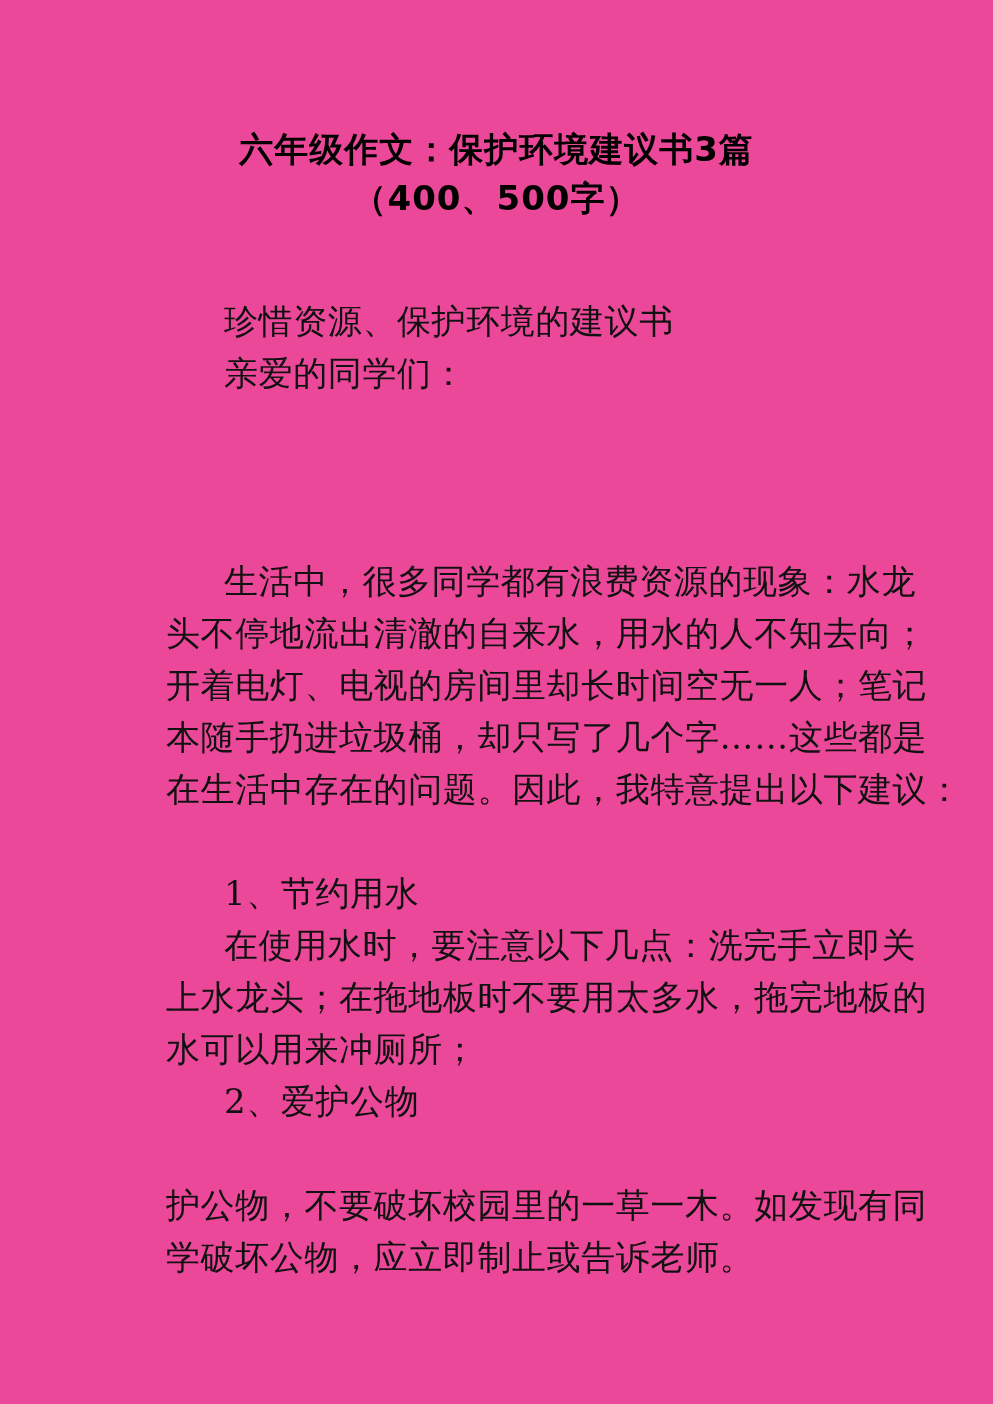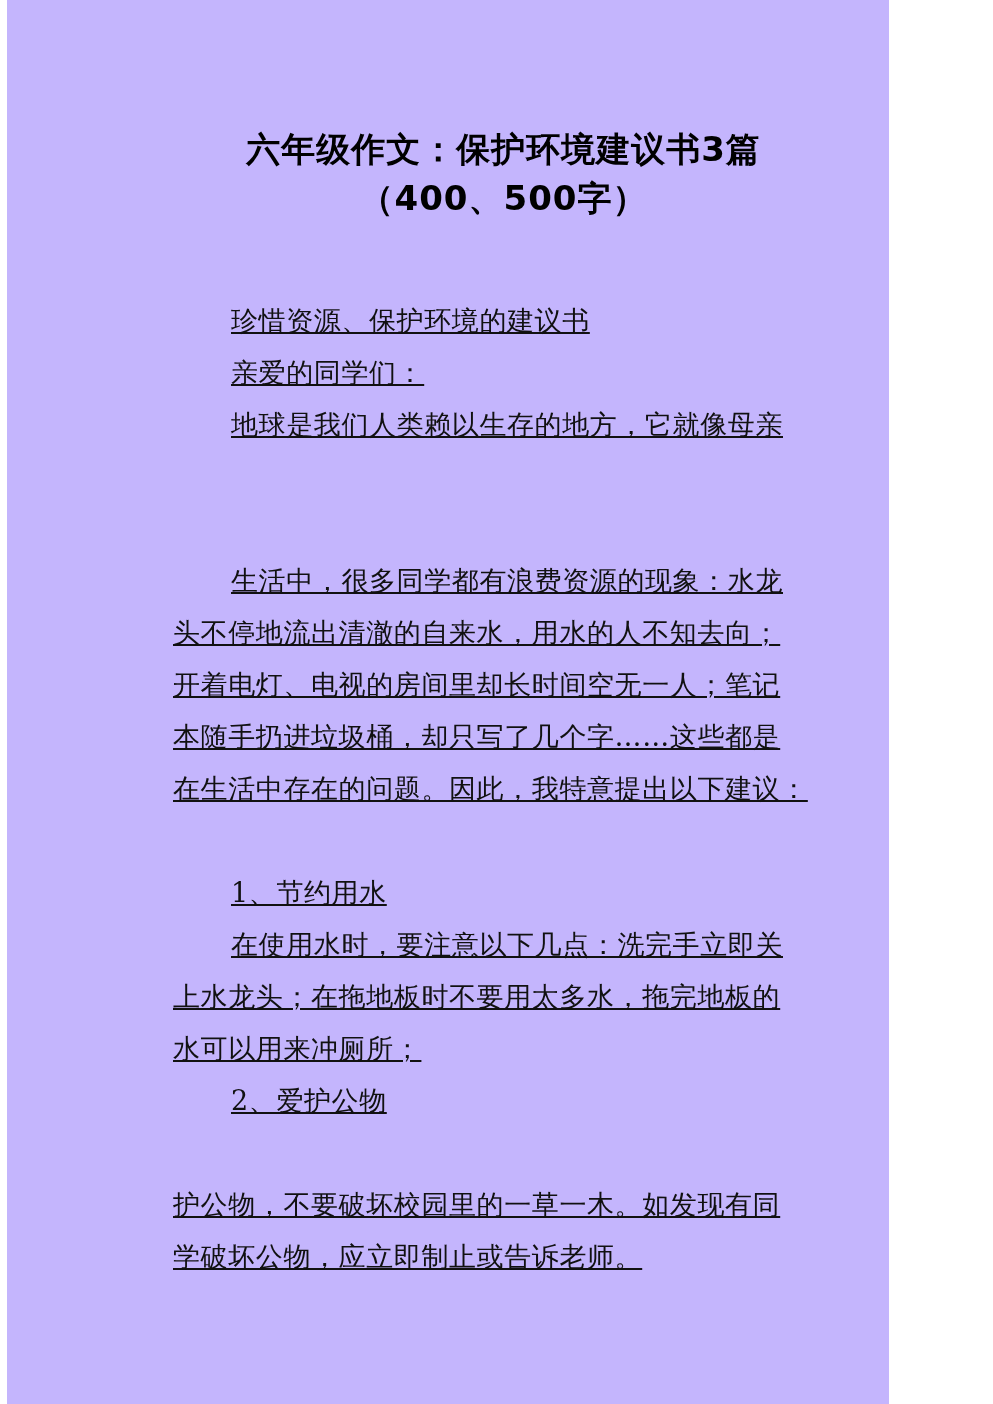--- a/index.html
+++ b/index.html
@@ -9,62 +9,60 @@
     }
     body {
       width: 993px;
       height: 1404px;
       position: relative;
       overflow: hidden;
       color: #000000;
     }
     .page {
       position: absolute;
-      left: 7px; top: 0;
-      width: 882px; height: 1404px;
-      background: #c4b5fd;
+      left: 0; top: 0;
+      width: 993px; height: 1404px;
+      background: #ec4899;
     }
     .title {
       position: absolute;
       left: 0;
       width: 993px;
       text-align: center;
       font-family: "DejaVu Sans", "Liberation Sans", sans-serif;
       font-weight: bold;
       font-size: 34px;
       line-height: 40px;
       letter-spacing: 1px;
       color: #000;
       white-space: nowrap;
     }
     .title.l1 { top: 129px; }
     .title.l2 { top: 178px; }
     .line {
       position: absolute;
       left: 166px;
       font-family: "DejaVu Serif", "Liberation Serif", serif;
-      font-size: 27px;
+      font-size: 34px;
       line-height: 32px;
       color: #111;
       white-space: nowrap;
       letter-spacing: 0.6px;
-      text-decoration: underline;
     }
     .indent { left: 224px; }
   </style>
 </head>
 <body>
 
 <div class="page">
   <div class="title l1">六年级作文：保护环境建议书3篇</div>
   <div class="title l2">（400、500字）</div>
 
   <div class="line indent" style="top:305px">珍惜资源、保护环境的建议书</div>
   <div class="line indent" style="top:357px">亲爱的同学们：</div>
-  <div class="line indent" style="top:409px">地球是我们人类赖以生存的地方，它就像母亲</div>
   <div class="line indent" style="top:565px">生活中，很多同学都有浪费资源的现象：水龙</div>
   <div class="line" style="top:617px">头不停地流出清澈的自来水，用水的人不知去向；</div>
   <div class="line" style="top:669px">开着电灯、电视的房间里却长时间空无一人；笔记</div>
   <div class="line" style="top:721px">本随手扔进垃圾桶，却只写了几个字……这些都是</div>
   <div class="line" style="top:773px">在生活中存在的问题。因此，我特意提出以下建议：</div>
   <div class="line indent" style="top:877px">1、节约用水</div>
   <div class="line" style="top:981px">上水龙头；在拖地板时不要用太多水，拖完地板的</div>
   <div class="line indent" style="top:929px">在使用水时，要注意以下几点：洗完手立即关</div>
   <div class="line" style="top:1033px">水可以用来冲厕所；</div>
   <div class="line indent" style="top:1085px">2、爱护公物</div>

